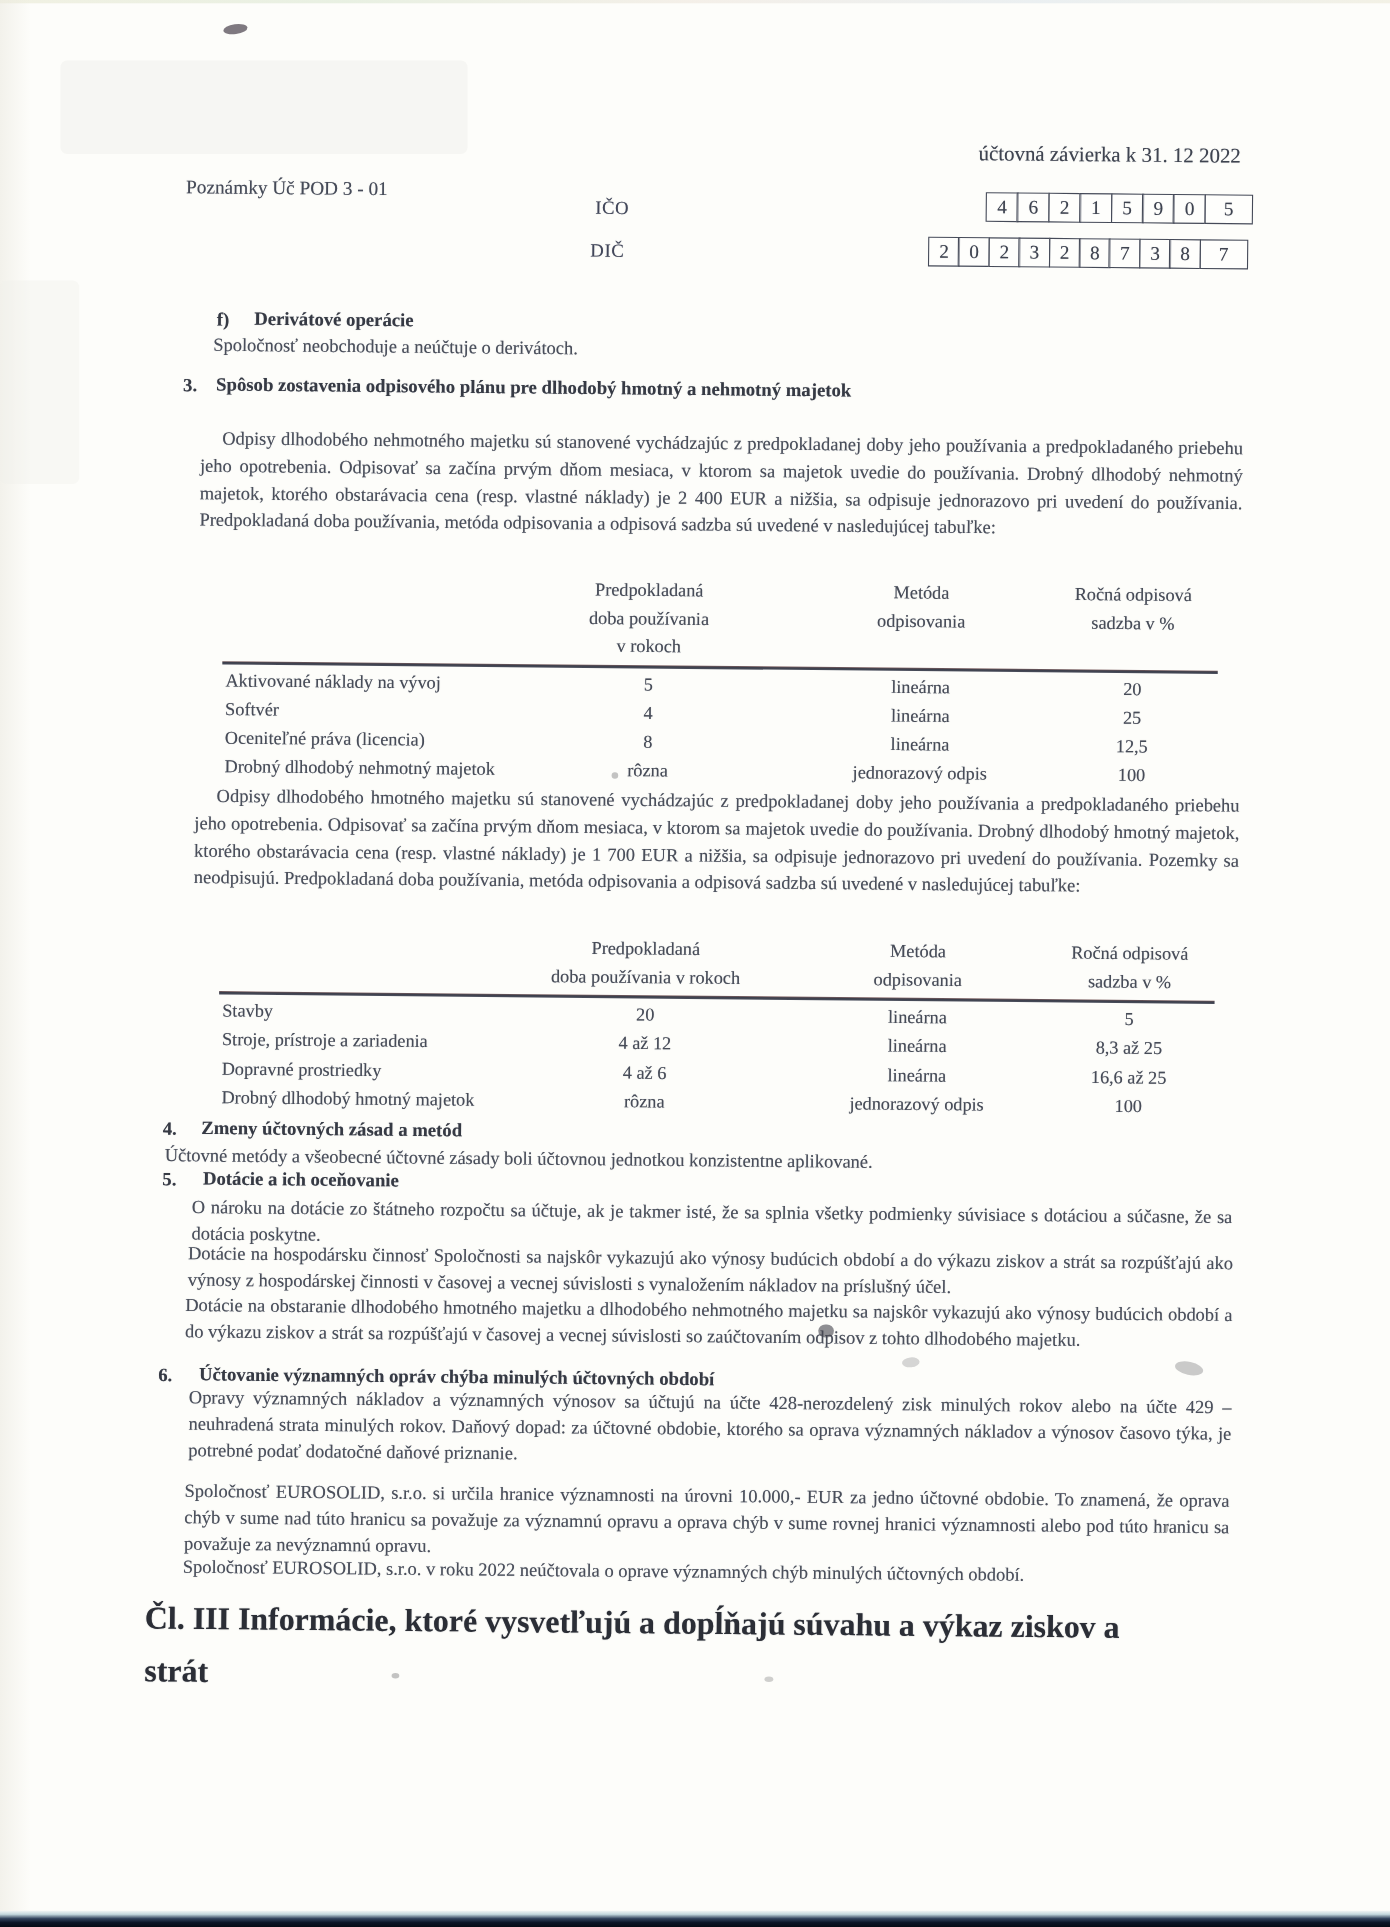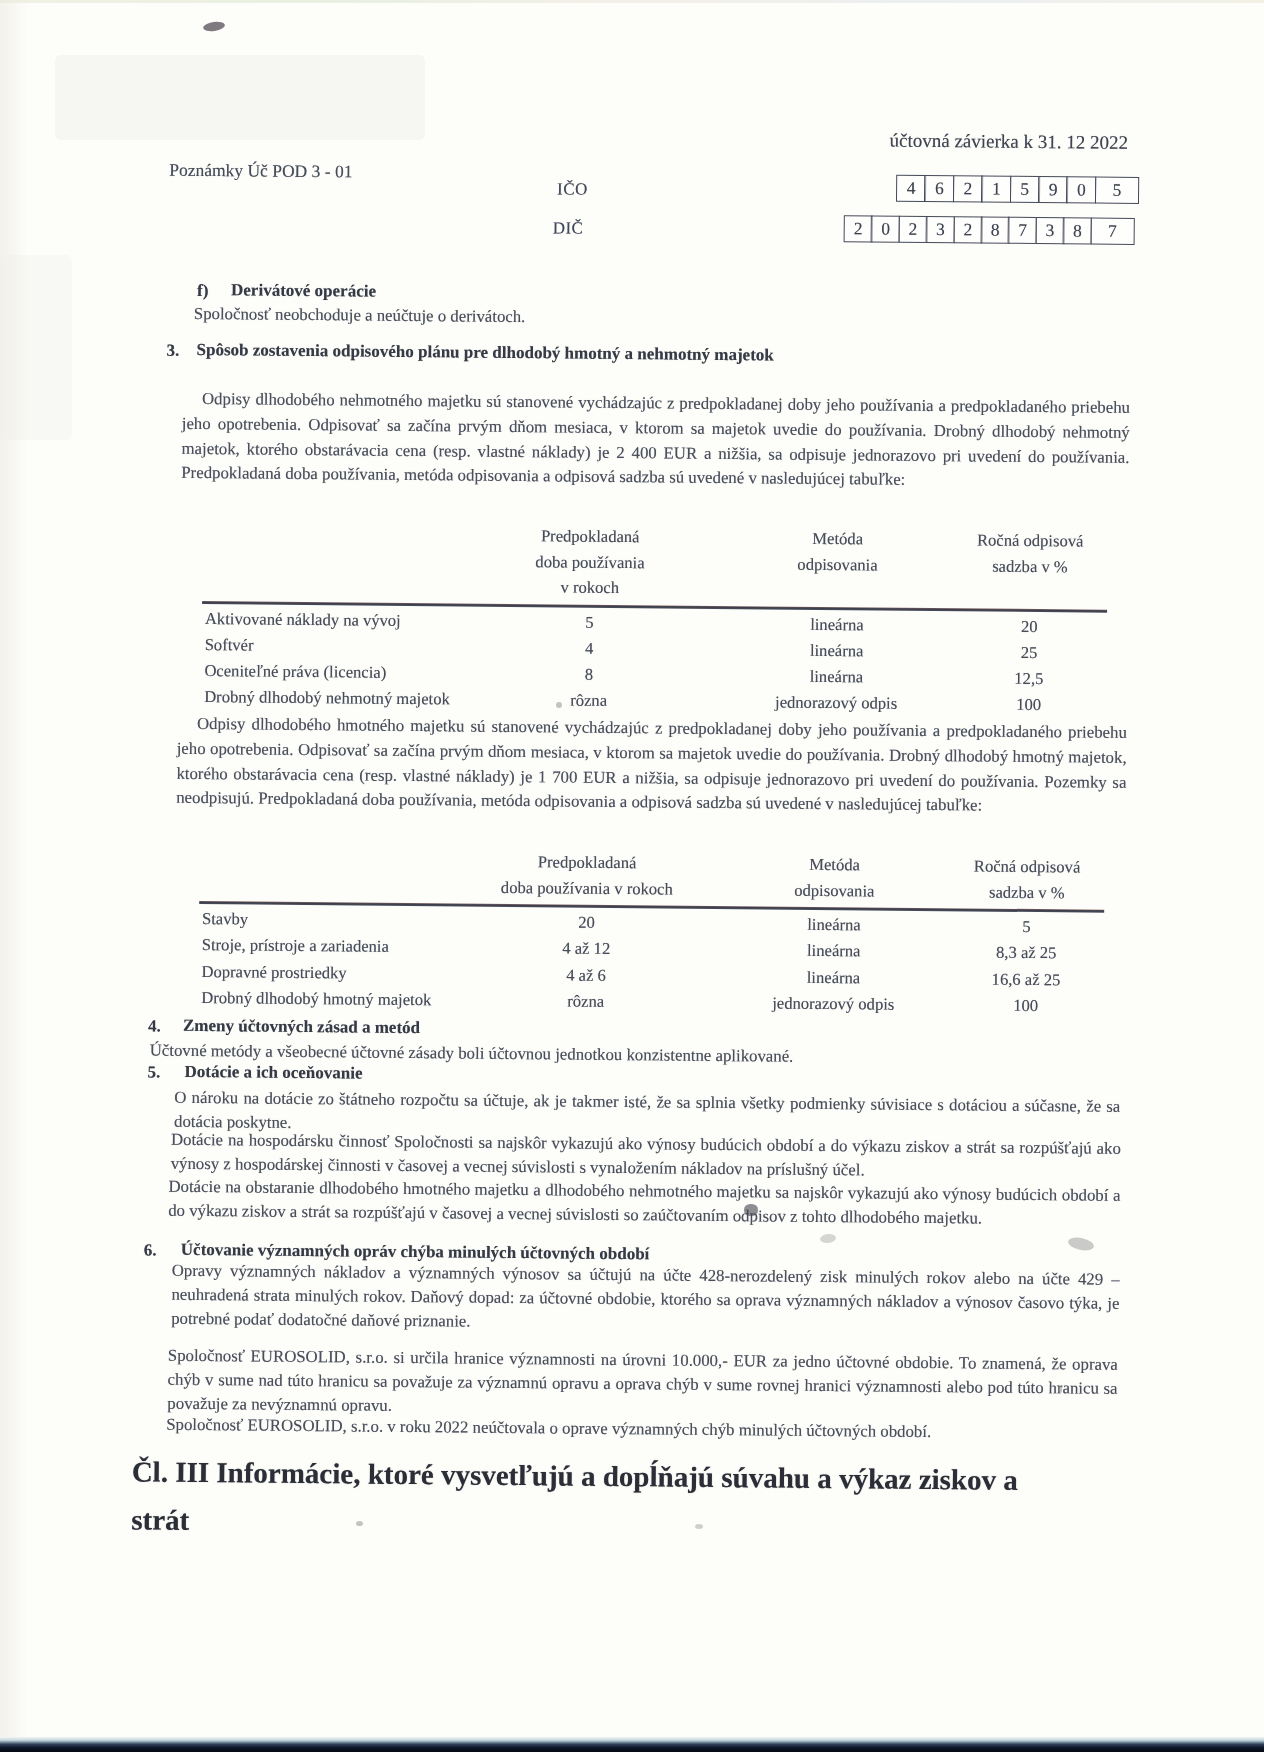--- a/index.html
+++ b/index.html
@@ -7,21 +7,21 @@
     width:1264px;height:1752px;position:relative;overflow:hidden;
     background:#fdfdfa;
     font-family:"Liberation Serif","DejaVu Serif",serif;
     color:#4a4f5b;
   }
   .scan{position:absolute;inset:0;transform:rotate(0.55deg);transform-origin:200px 300px;
         text-shadow:0 0 0.7px rgba(80,85,100,0.55);}
   .abs{position:absolute;}
   .hdr{font-size:17.5px;color:#464b58;}
   .note{font-size:19px;color:#3f4450;}
-  .lbl{font-size:17px;letter-spacing:.5px;color:#42475a;margin-left:16px;}
+  .lbl{font-size:17px;letter-spacing:.5px;color:#42475a;}
   .cells{position:absolute;display:flex;}
   .cells span{box-sizing:border-box;width:30px;height:27px;border:1.6px solid #454a58;
     margin-left:-1.6px;display:flex;align-items:center;justify-content:center;
     font-size:17.5px;color:#3e4350;background:rgba(255,255,255,.45);}
   .cells span:first-child{margin-left:0;}
   .cells.dic span{width:29px;}
   .cells span.wide{width:44px;}
   .secnum{font-size:17px;font-weight:bold;color:#363a44;}
   .sectitle{font-size:17px;font-weight:bold;color:#363a44;}
   .p{position:absolute;text-align:justify;font-size:16.8px;line-height:24.8px;color:#4a4f5b;}

